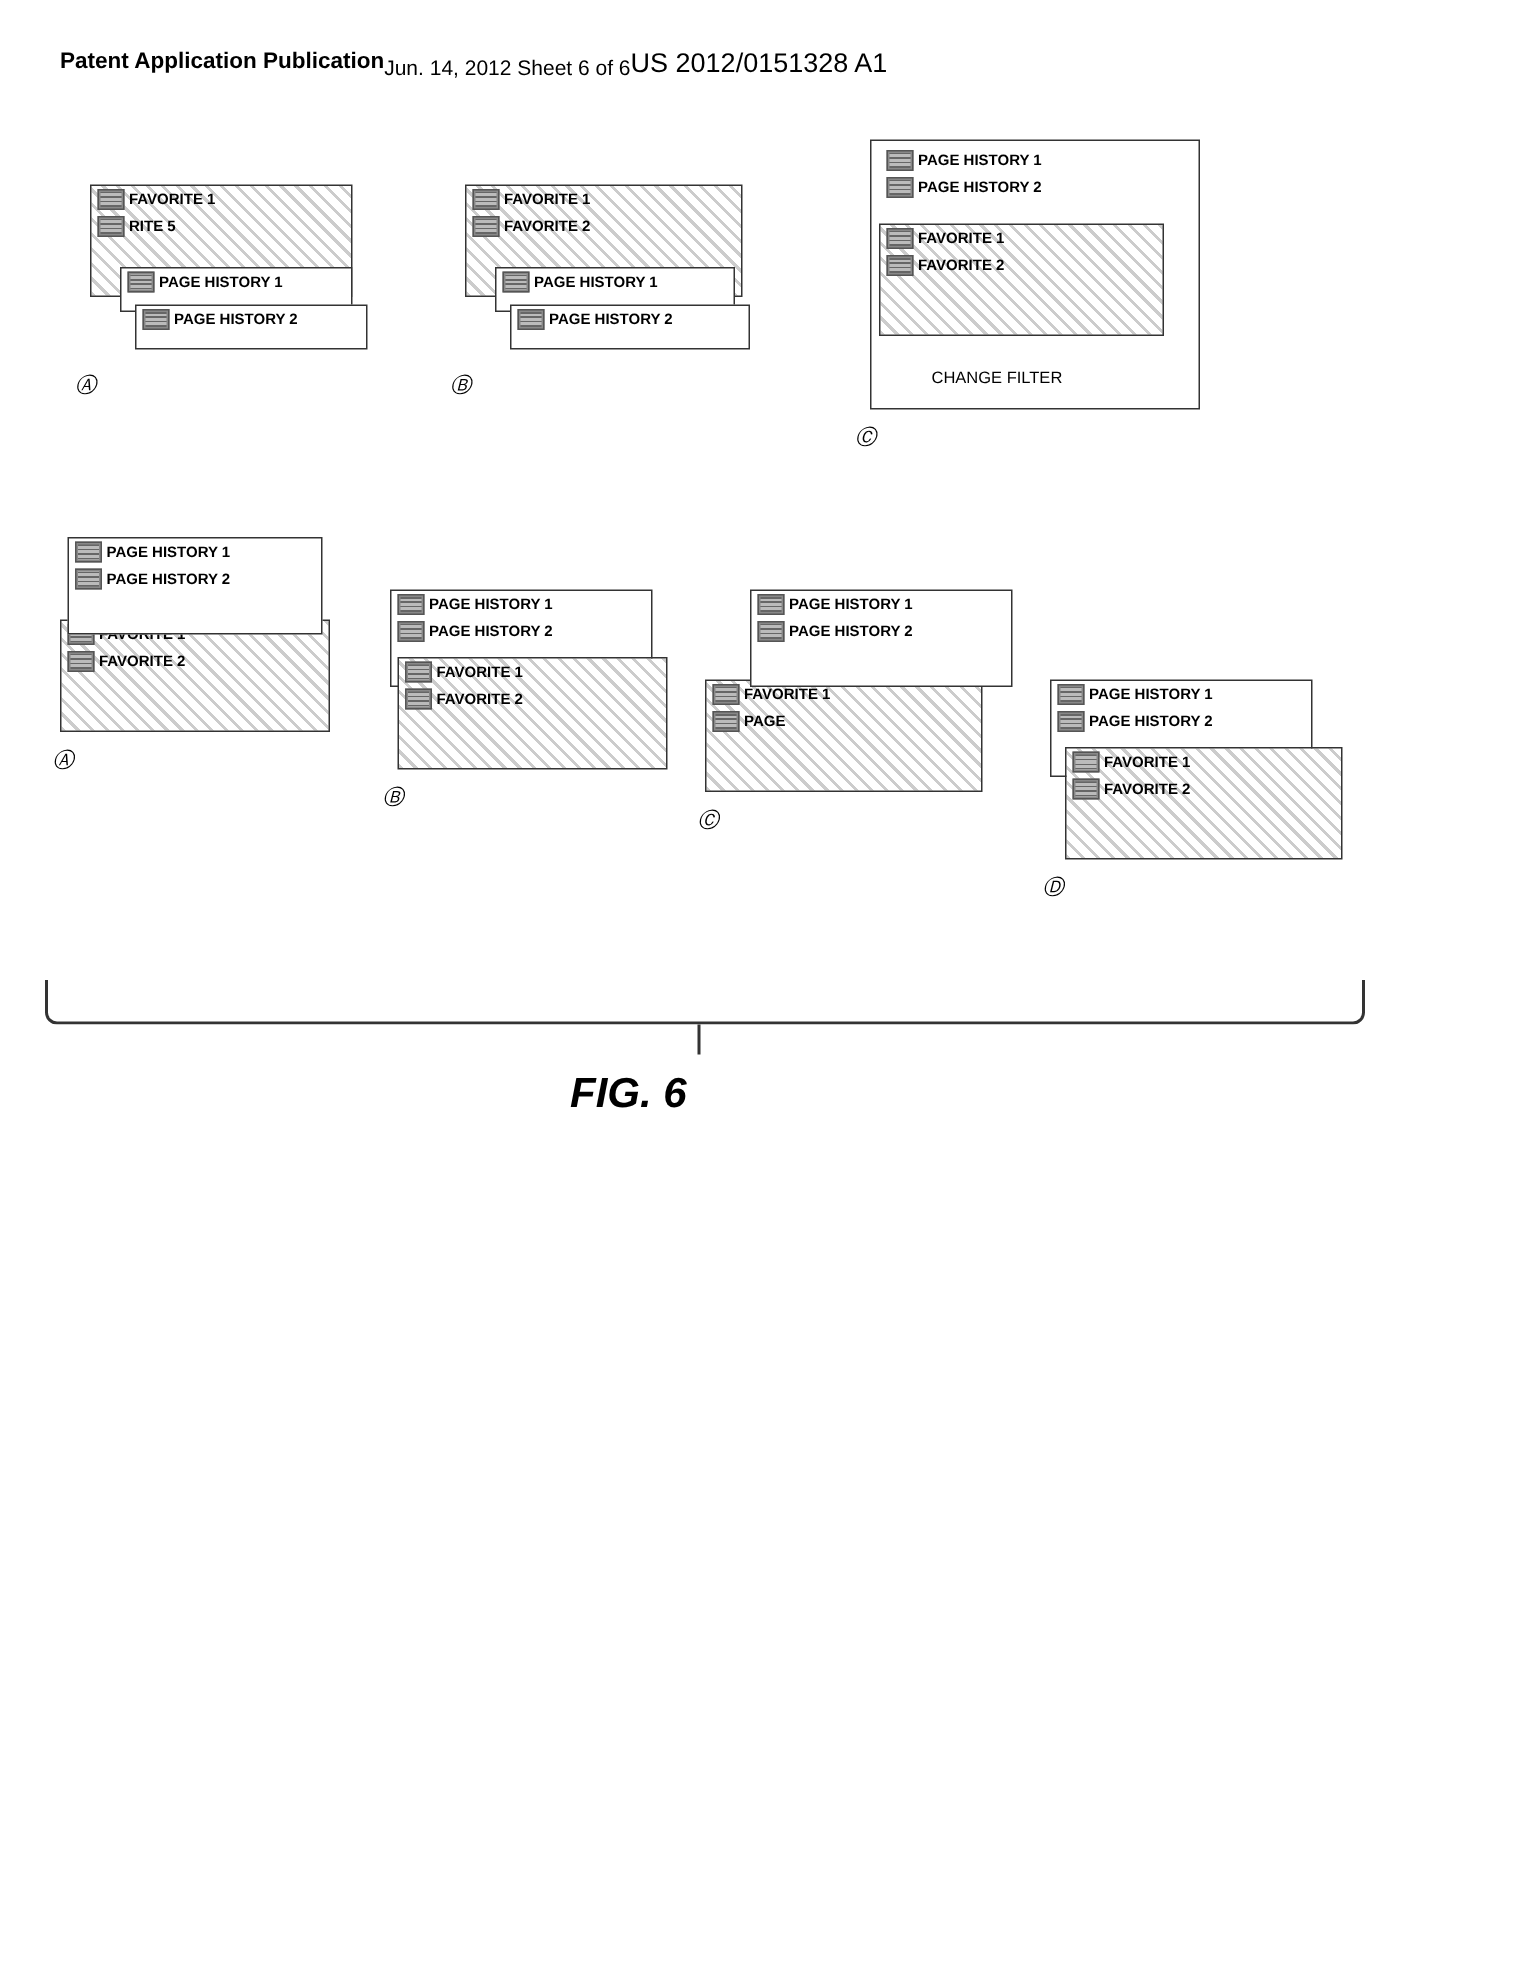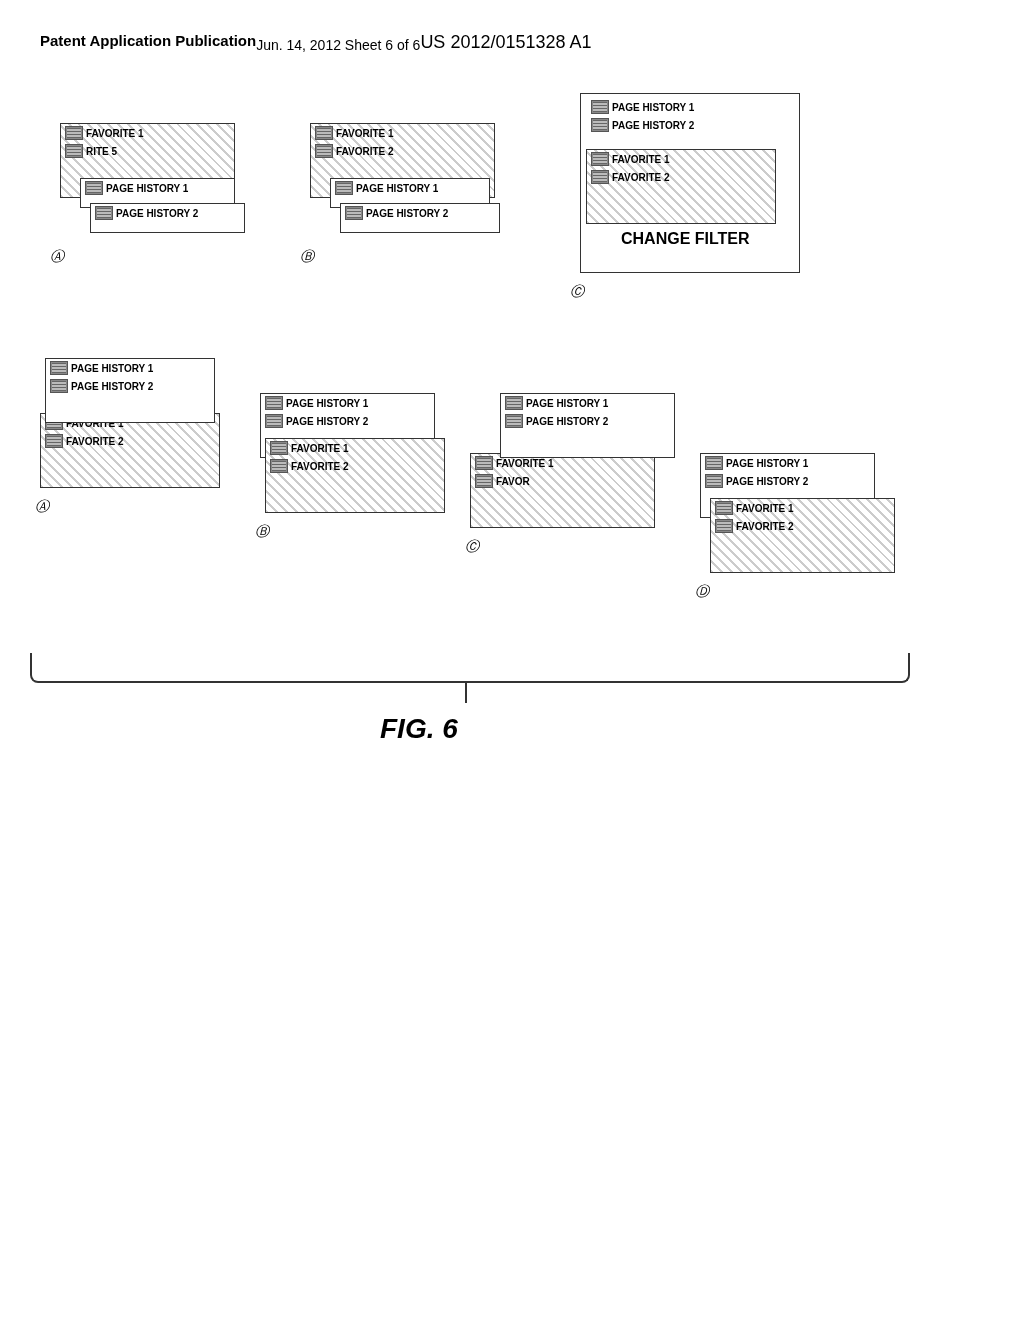--- a/index.html
+++ b/index.html
@@ -196,21 +196,21 @@
           <div class="item-icon"></div>
           <span>FAVORITE 1</span>
         </div>
         <div class="item-row">
           <div class="item-icon"></div>
           <span>FAVORITE 2</span>
         </div>
       </div>
 
       <div style="
-        position:absolute; top:136px; left:40px; font-size:16px; font-weight:bold;
+        position:absolute; top:152px; left:40px; font-size:11px; font-weight:normal;
       ">
         <span>CHANGE FILTER</span>
       </div>
     </div>
 
     <div style="position:absolute; top:190px; left:-10px; font-size:14px; font-style:italic;">Ⓒ</div>
   </div>
 
   <div style="position:absolute; top:350px; left:40px;">
 
@@ -286,21 +286,21 @@
       position:absolute; top:0; left:0; width:185px; height:75px;
       border:1.5px solid #333;
       background: repeating-linear-gradient(45deg,#ccc,#ccc 2px,#fff 2px,#fff 7px);
     ">
       <div class="item-row">
         <div class="item-icon"></div>
         <span>FAVORITE 1</span>
       </div>
       <div class="item-row">
         <div class="item-icon"></div>
-        <span>FAVOR</span>
+        <span>PAGE</span>
       </div>
     </div>
 
     <div style="
       position:absolute; top:-60px; left:30px; width:175px; height:65px;
       border:1.5px solid #333; background:#fff;
     ">
       <div class="item-row">
         <div class="item-icon"></div>
         <span>PAGE HISTORY 1</span>

